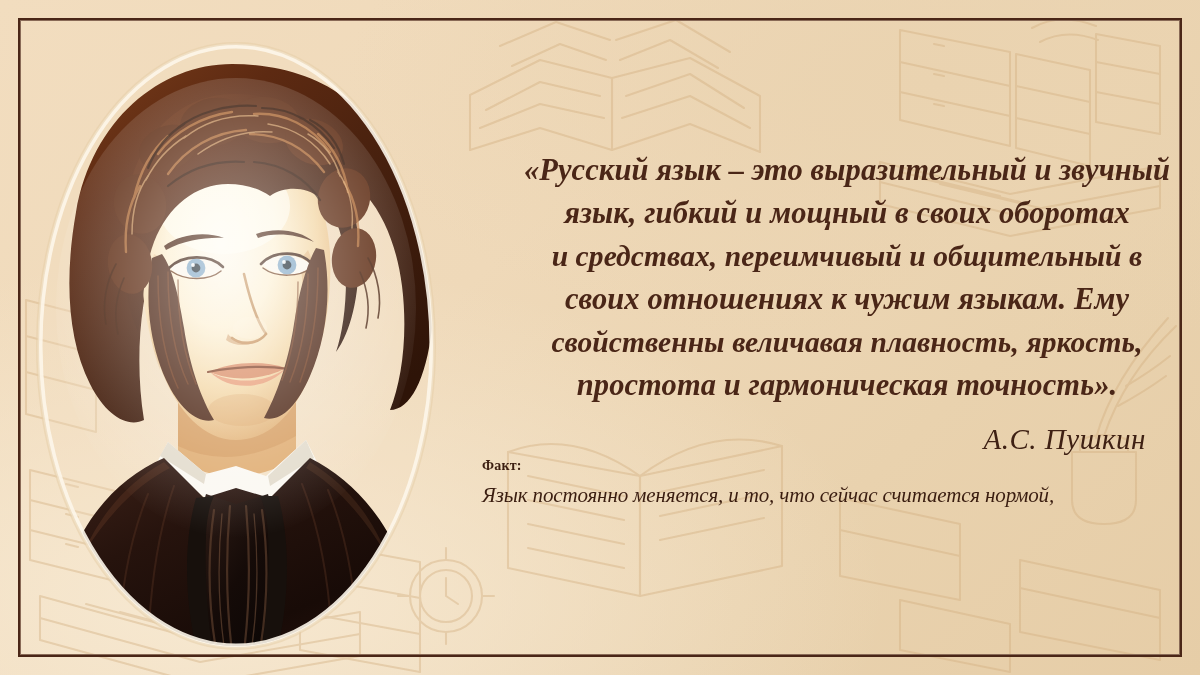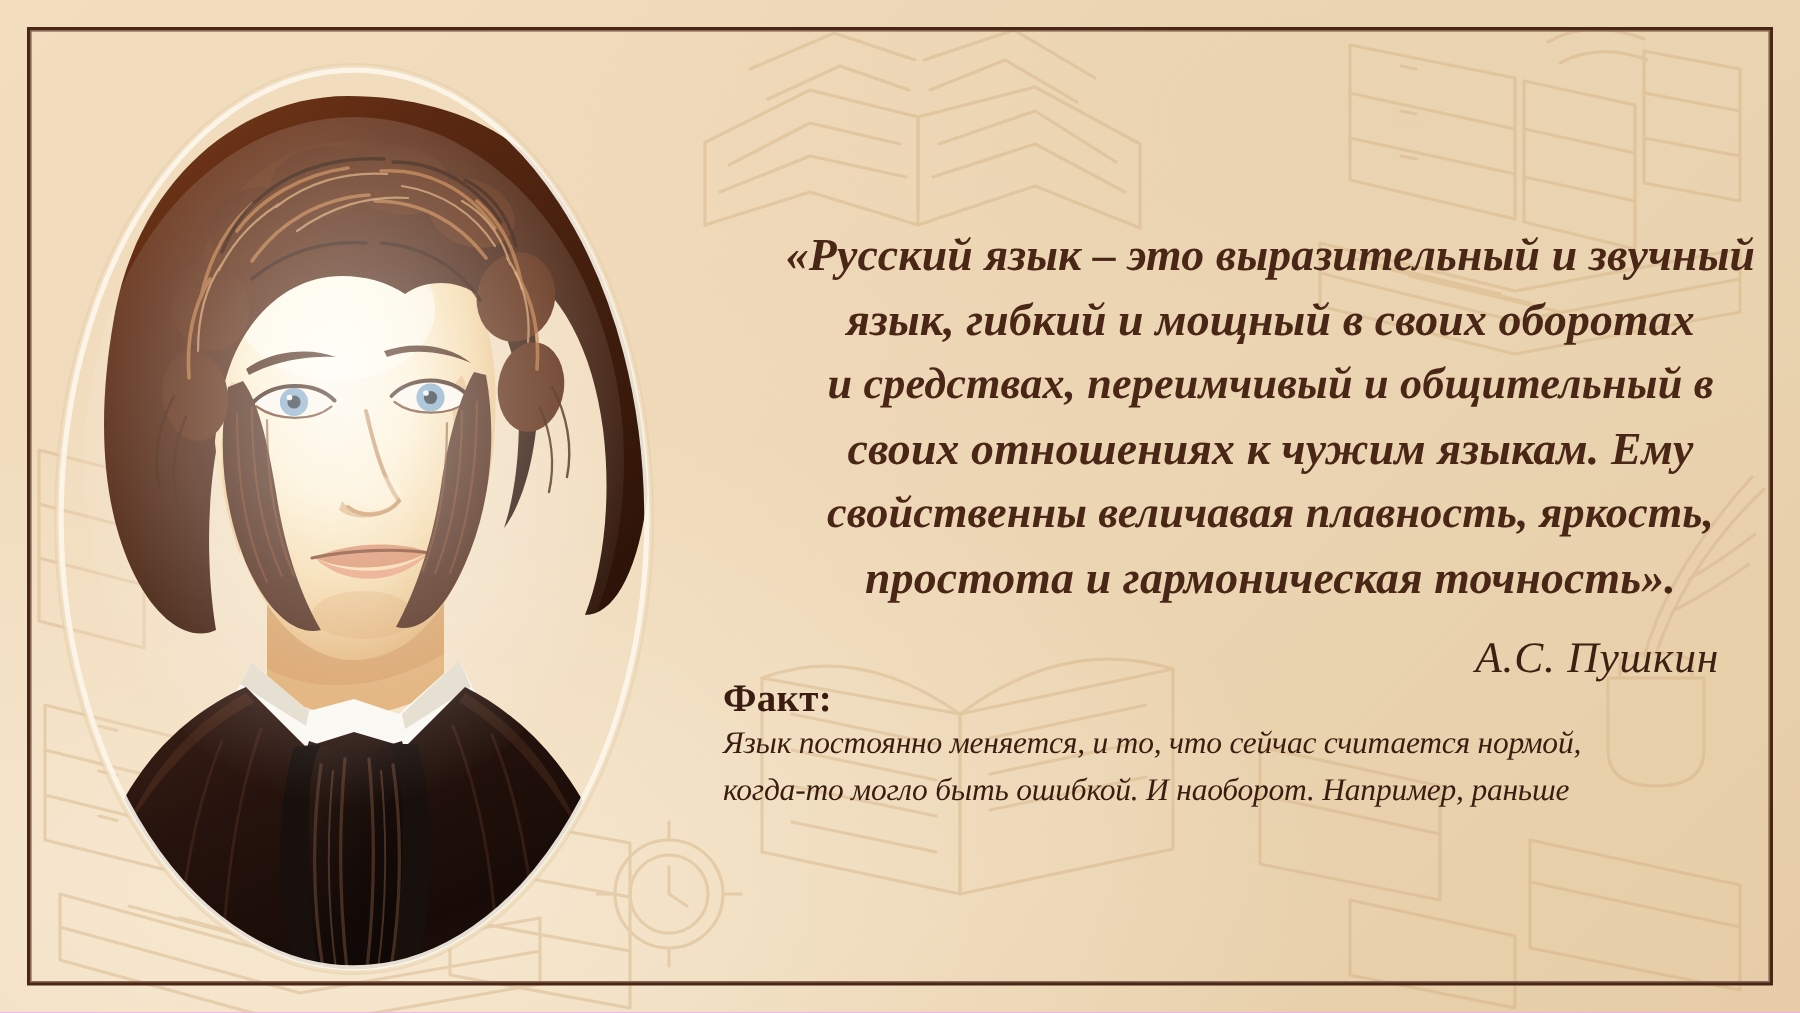--- a/index.html
+++ b/index.html
@@ -6,21 +6,21 @@
   html, body {
     margin: 0;
     padding: 0;
     background: #ffffff;
   }
   #poster {
     position: relative;
     width: 1200px;
     height: 675px;
     overflow: hidden;
-    background: #d946ef;
+    background: #e5e5e5;
     font-family: "Liberation Serif", "DejaVu Serif", serif;
     -webkit-font-smoothing: antialiased;
   }
 
   
   .bg-base {
     position: absolute;
     inset: 0;
     background:
       radial-gradient(ellipse 90% 80% at 18% 88%, #f7e9d2 0%, rgba(247,233,210,0) 62%),
@@ -98,21 +98,21 @@
 
   .factblock {
     position: absolute;
     left: 30px;
     top: 412px;
     width: 672px;
     color: #3a1d10;
   }
   .fact-label {
     font-weight: 700;
-    font-size: 26px;
+    font-size: 14px;
     line-height: 28px;
     letter-spacing: .2px;
   }
   .fact-body {
     font-size: 21px;
     line-height: 30.5px;
     letter-spacing: -.15px;
     font-style: italic;
   }
   .fact-body .fline { display: block; white-space: nowrap; }
@@ -432,19 +432,18 @@
       <span class="qline l5">свойственны величавая плавность, яркость,</span>
       <span class="qline l6">простота и гармоническая точность».</span>
     </blockquote>
 
     <div class="author">А.С. Пушкин</div>
 
     <div class="factblock">
       <div class="fact-label">Факт:</div>
       <div class="fact-body">
         <span class="fline">Язык постоянно меняется, и то, что сейчас считается нормой,</span>
-        <span class="fline">когда-то могло быть ошибкой. И наоборот. Например, раньше</span>
       </div>
     </div>
   </div>
 
   <div class="frame"></div>
 </div>
 
 </body></html>

